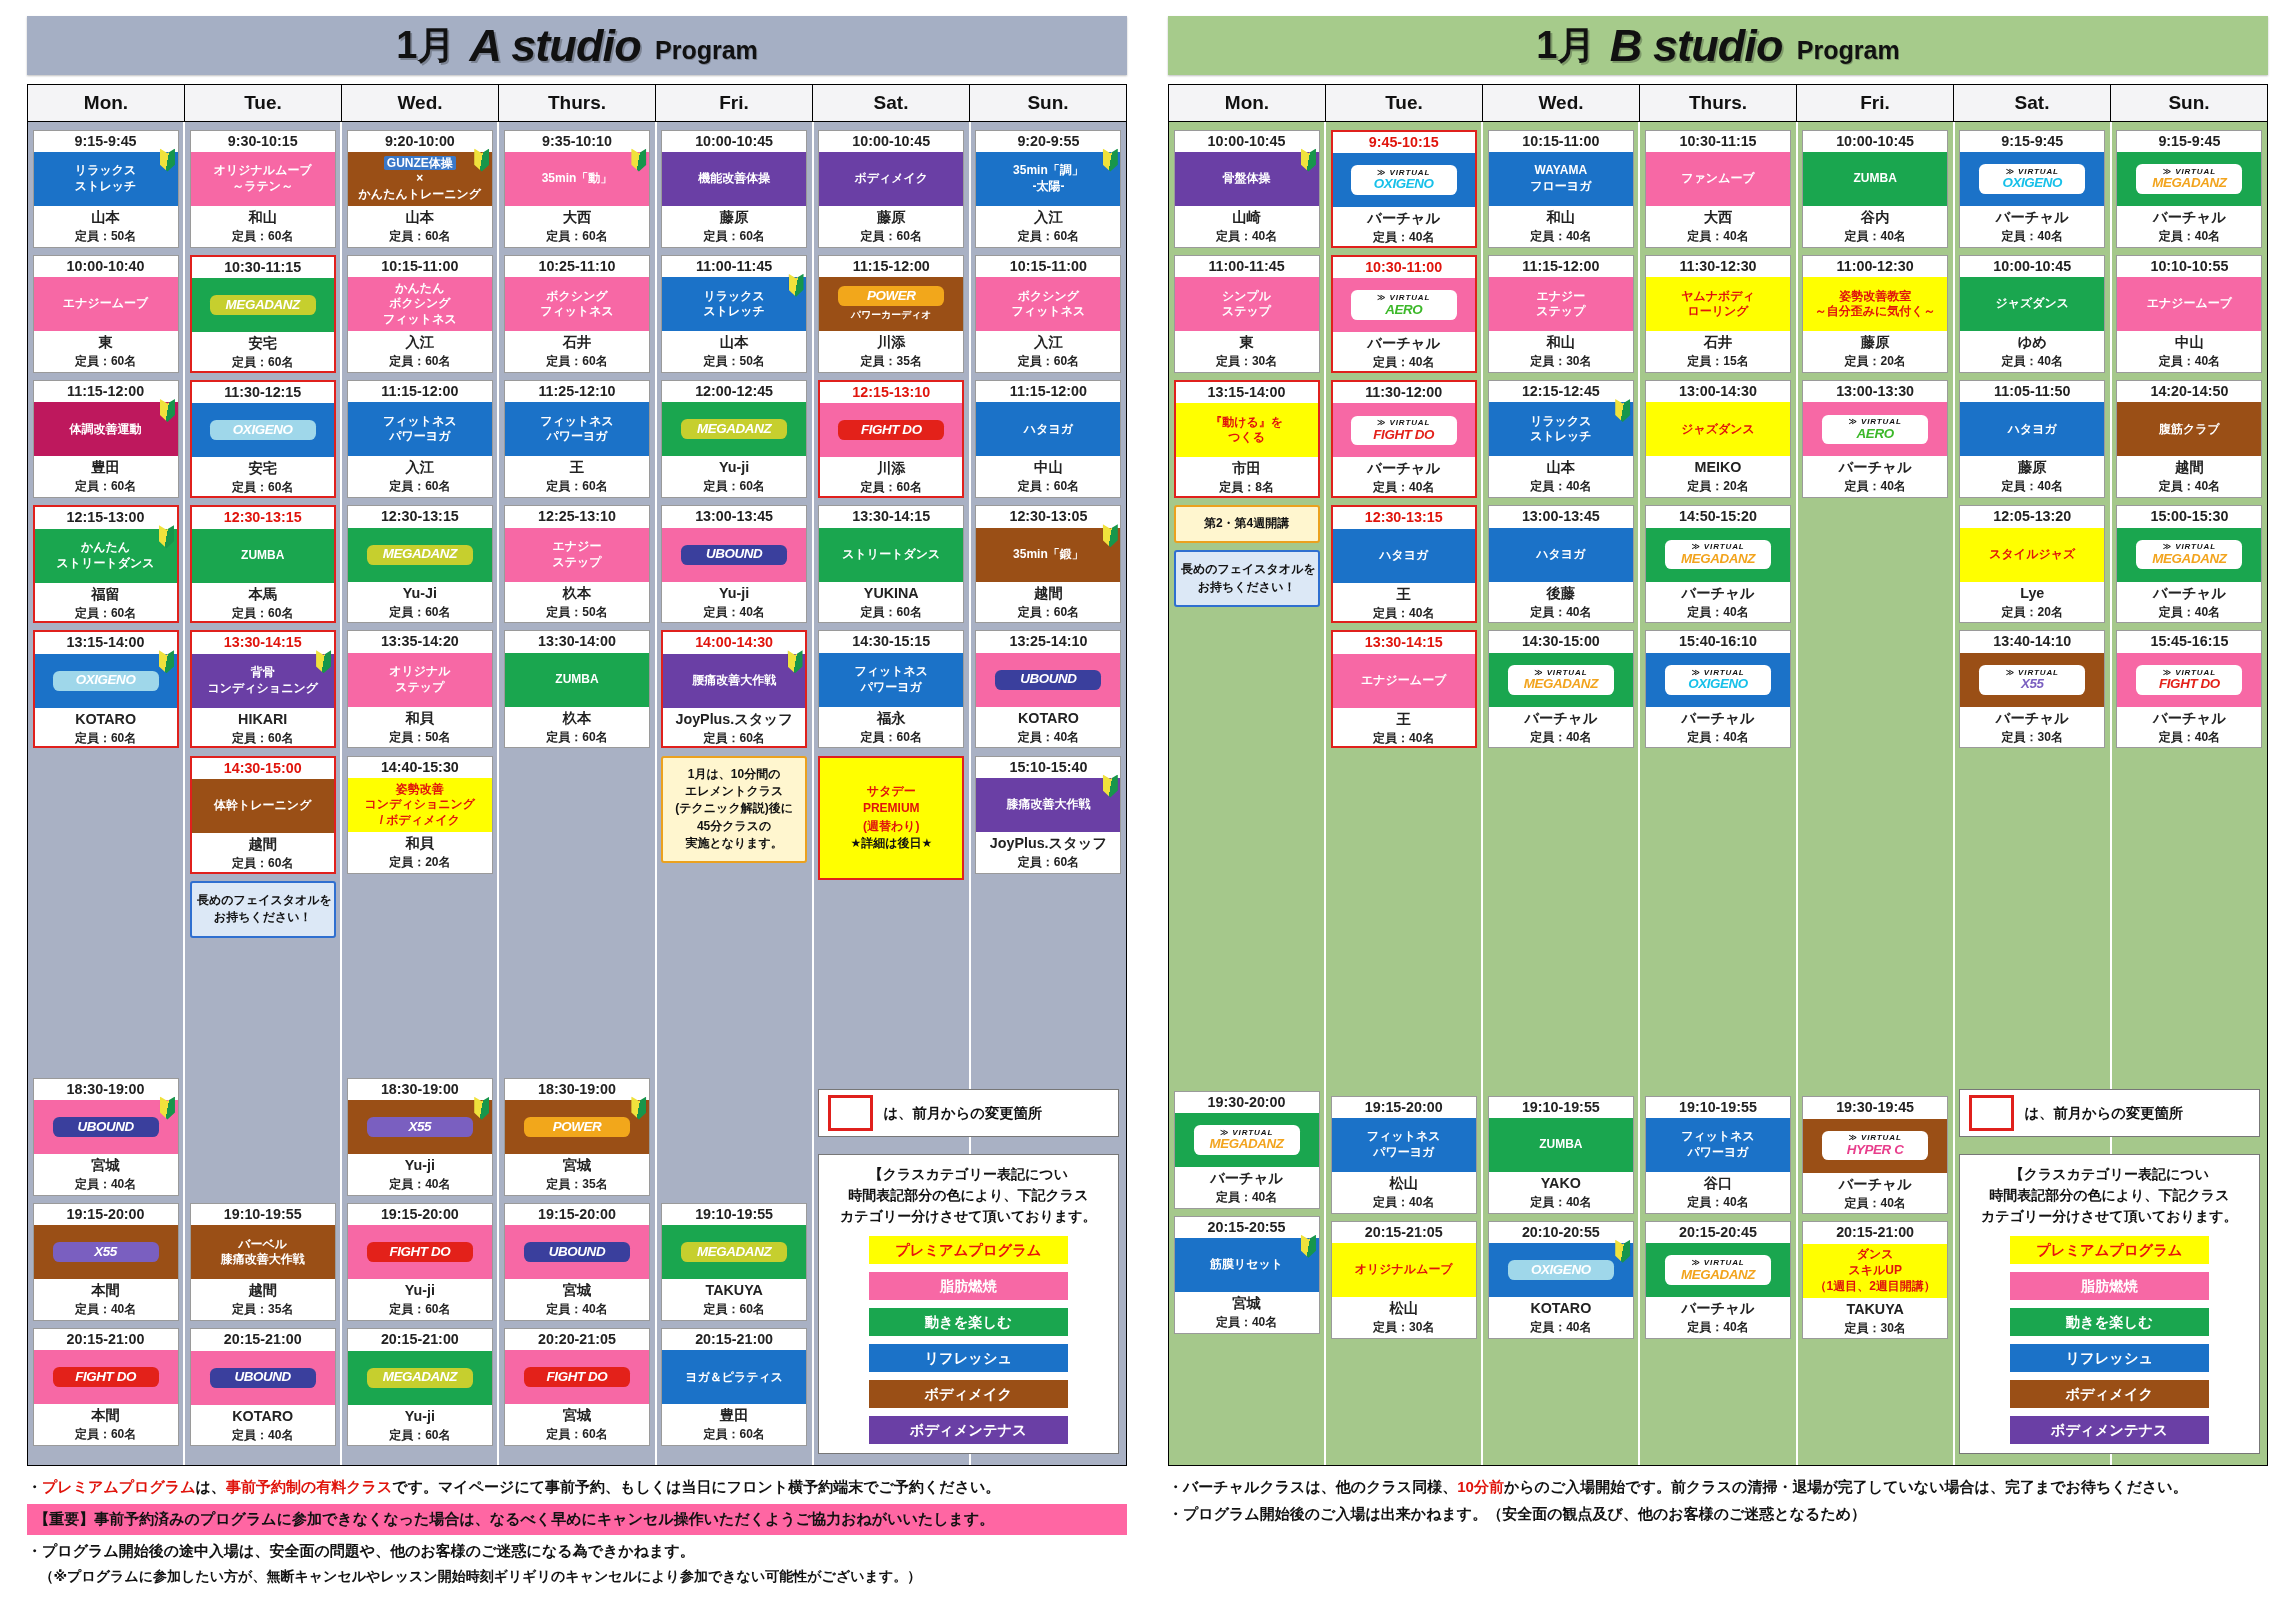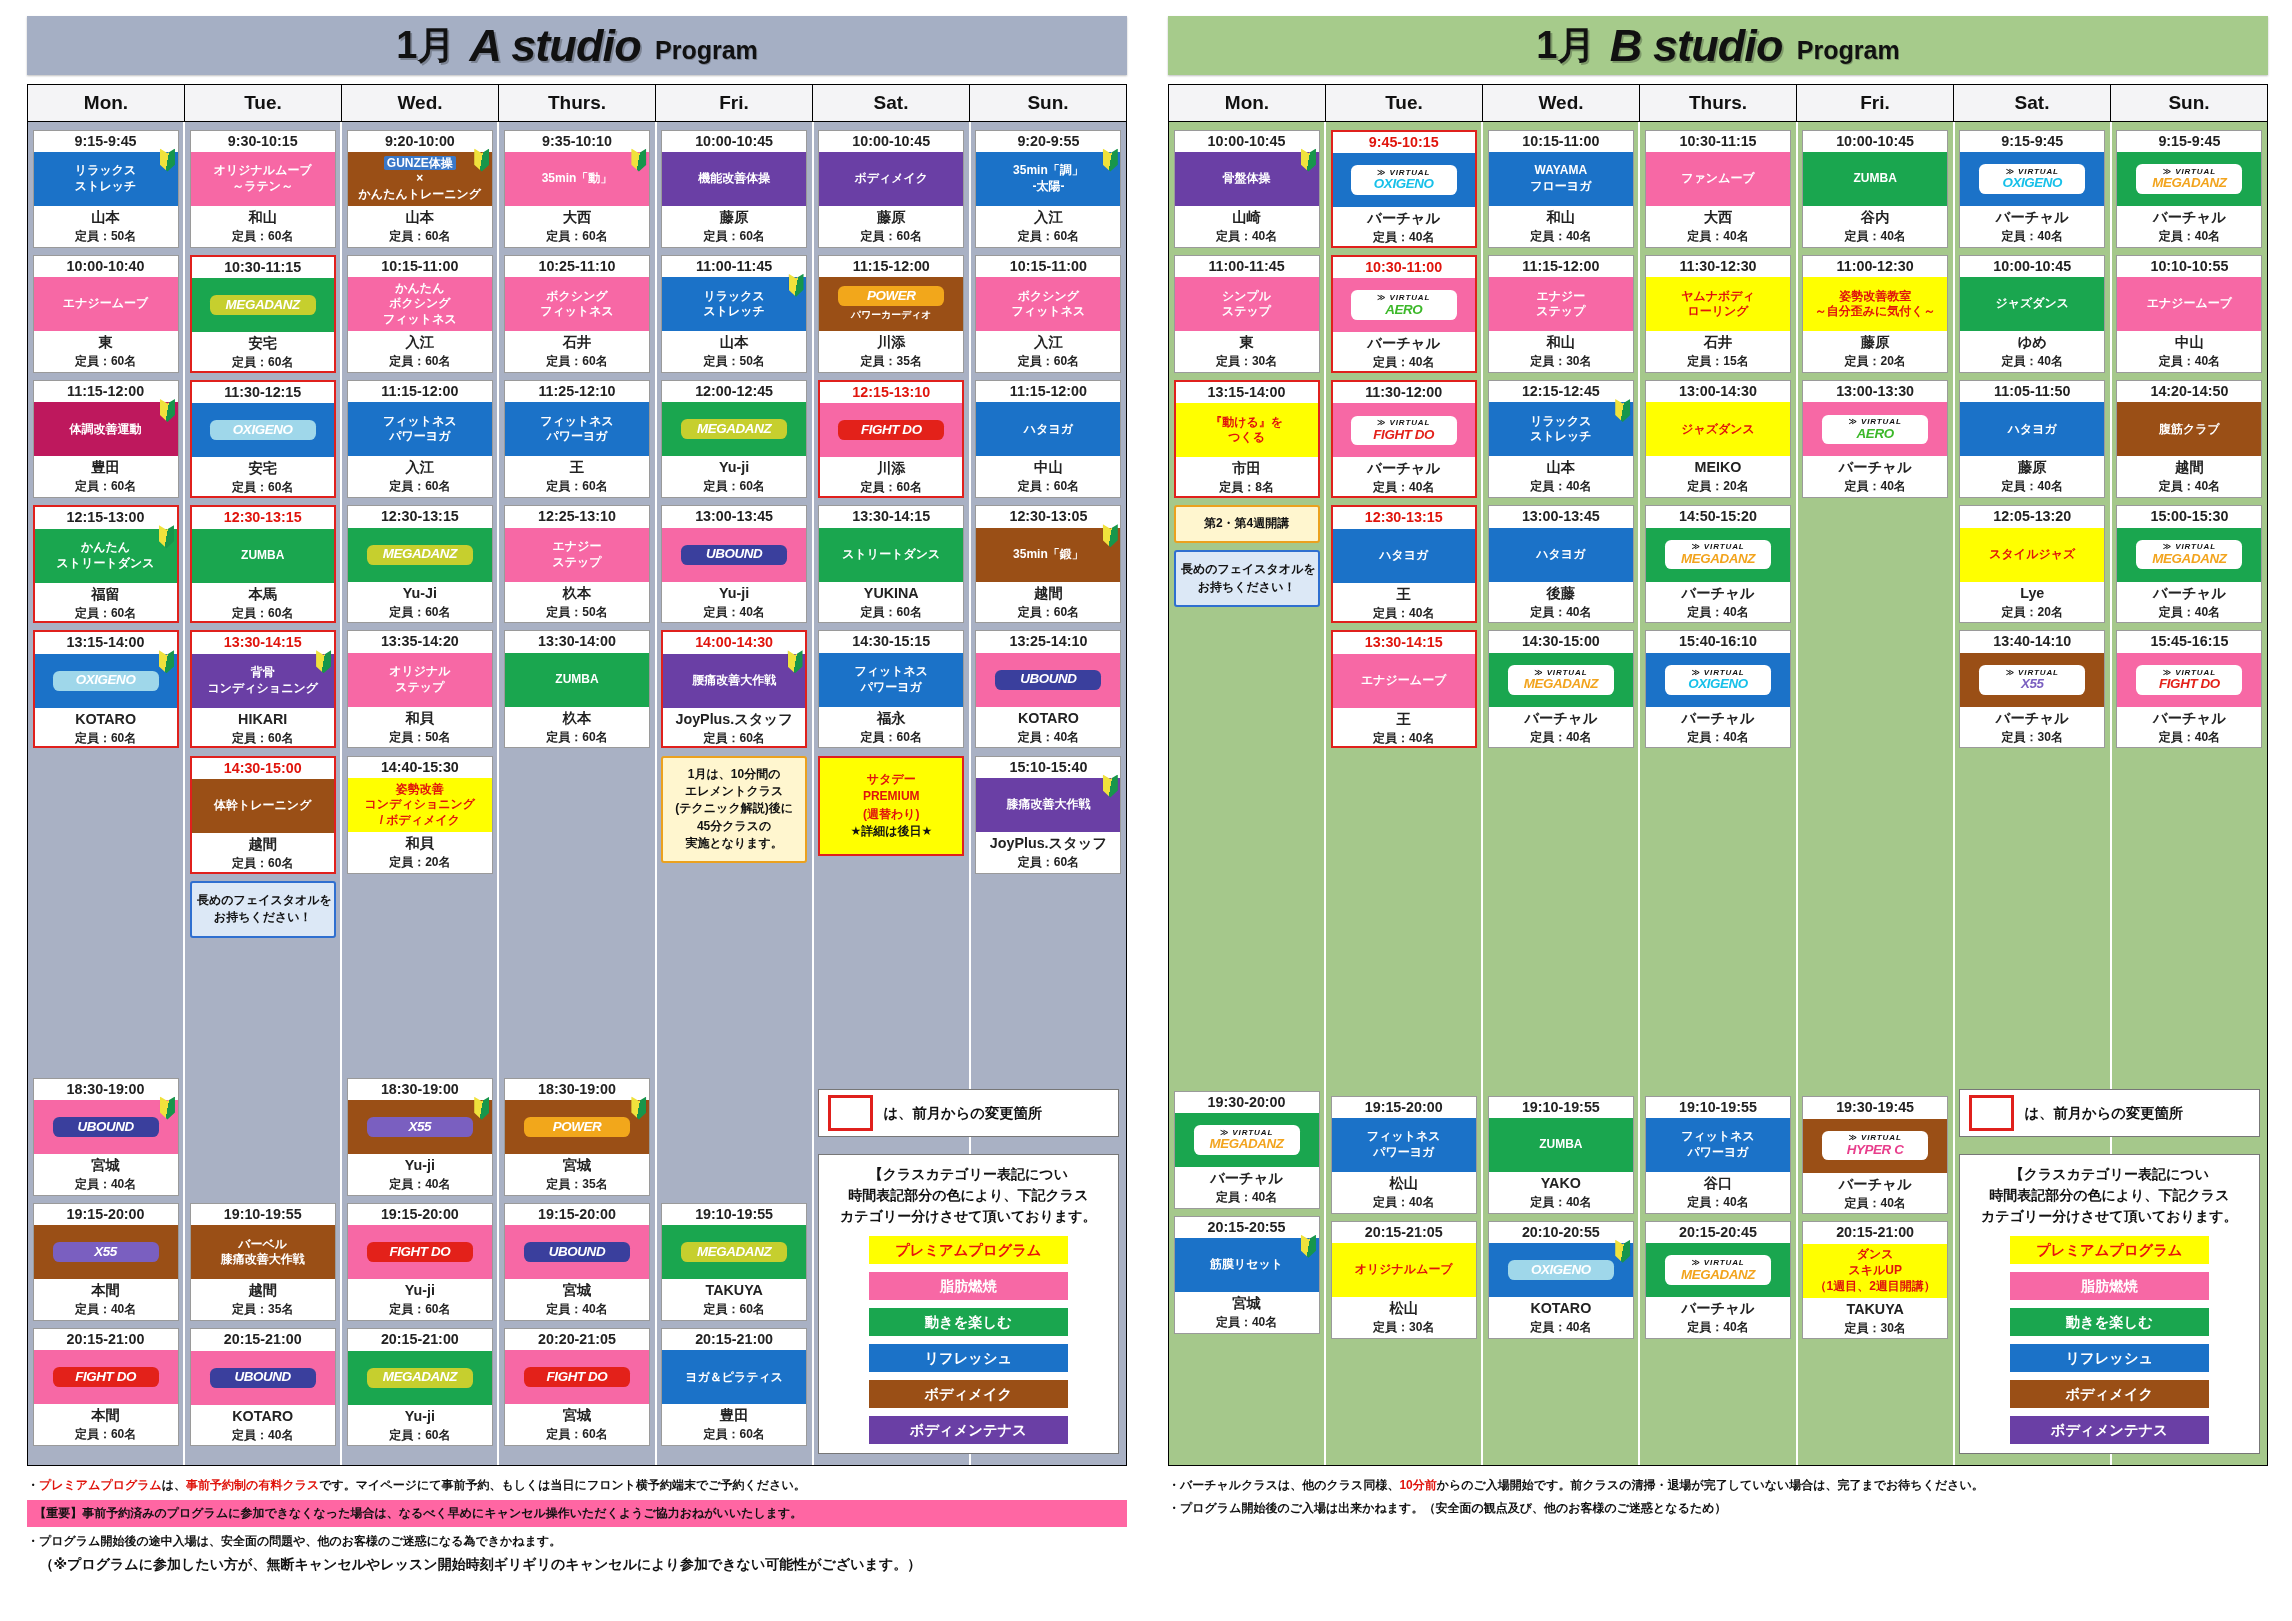--- a/index.html
+++ b/index.html
@@ -62,21 +62,21 @@
   .red-sq{width:39px;height:30px;border:3.6px solid #e0201c;background:#fff;flex:0 0 auto;}
   .overlay-changed .txt{font-size:14.3px;font-weight:700;color:#111;}
   .overlay-legend{
     position:absolute;right:7.2px;width:301px;background:#fff;border:0.9px solid #777;
     padding:9px 7.2px;box-sizing:border-box;
   }
   .lg-title{font-size:14px;font-weight:800;color:#111;text-align:center;line-height:1.5;}
   .lg-items{margin-top:9px;display:flex;flex-direction:column;gap:8px;align-items:center;}
   .lg-item{width:199px;text-align:center;font-size:14.3px;font-weight:900;padding:4.5px 0;}
   .foot{margin-top:10.7px;}
-  .fline{font-size:12px;font-weight:700;color:#111;margin:6.3px 0;line-height:1.35;}
+  .fline{font-size:15px;font-weight:700;color:#111;margin:6.3px 0;line-height:1.35;}
   .fline .red{color:#e0140c;}
   .fline.hl{background:#ff66a3;padding:5.4px 7.2px;}
   .fline.indent{padding-left:12.5px;font-size:14px;}
 </style>
 </head>
 <body>
 
 <section class="panel panel-a" id="panel-0">
   <div class="titlebar">
     <span class="t-month">1月</span>
@@ -542,21 +542,21 @@
         </div>
         <div class="cell">
           <div class="c-time">14:30-15:15</div>
           <div class="c-box" style="background: rgb(27, 114, 200);">
             <div class="ln">フィットネス</div>
             <div class="ln">パワーヨガ</div>
           </div>
           <div class="c-name">福永</div>
           <div class="c-cap">定員：60名</div>
         </div>
-        <div class="note note-yellow_red" style="height: 100px;">
+        <div class="note note-yellow_red" style="height: 124px;">
           <div class="nln red">サタデー</div>
           <div class="nln red">PREMIUM</div>
           <div class="nln red">(週替わり)</div>
           <div class="nln">★詳細は後日★</div>
         </div>
       </div>
       <div class="col">
         <div class="cell">
           <div class="c-time">9:20-9:55</div>
           <div class="c-box" style="background: rgb(27, 114, 200);">

